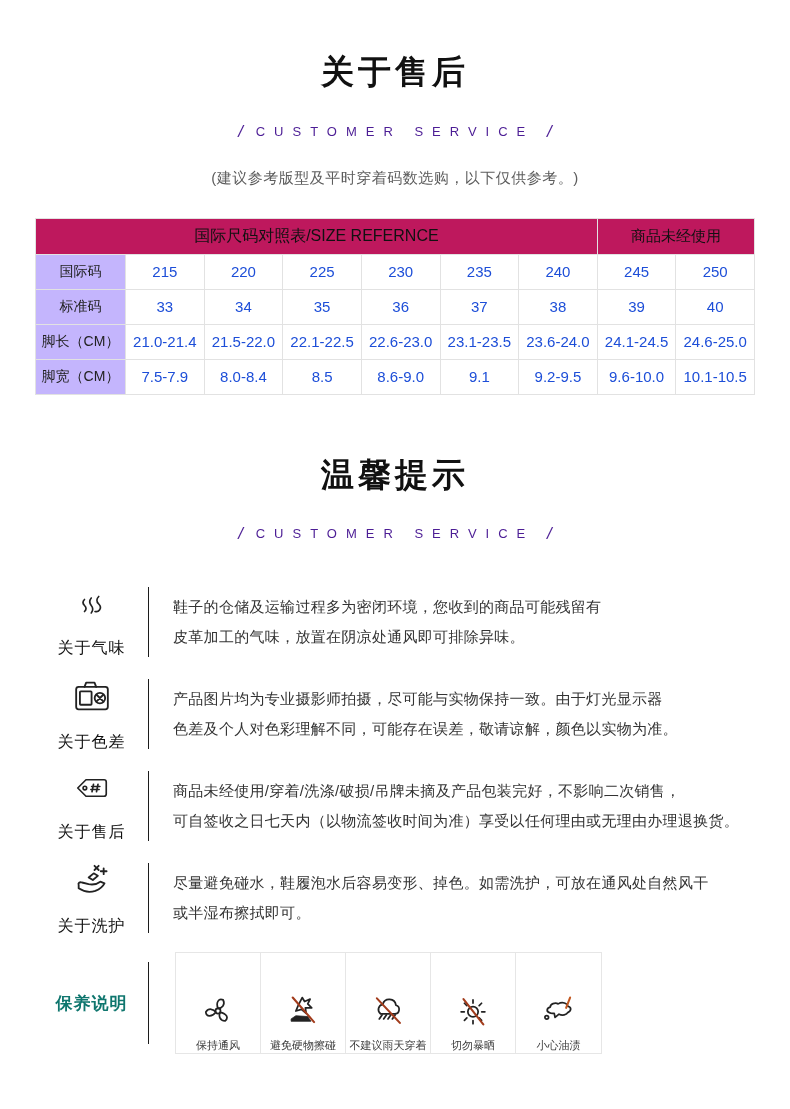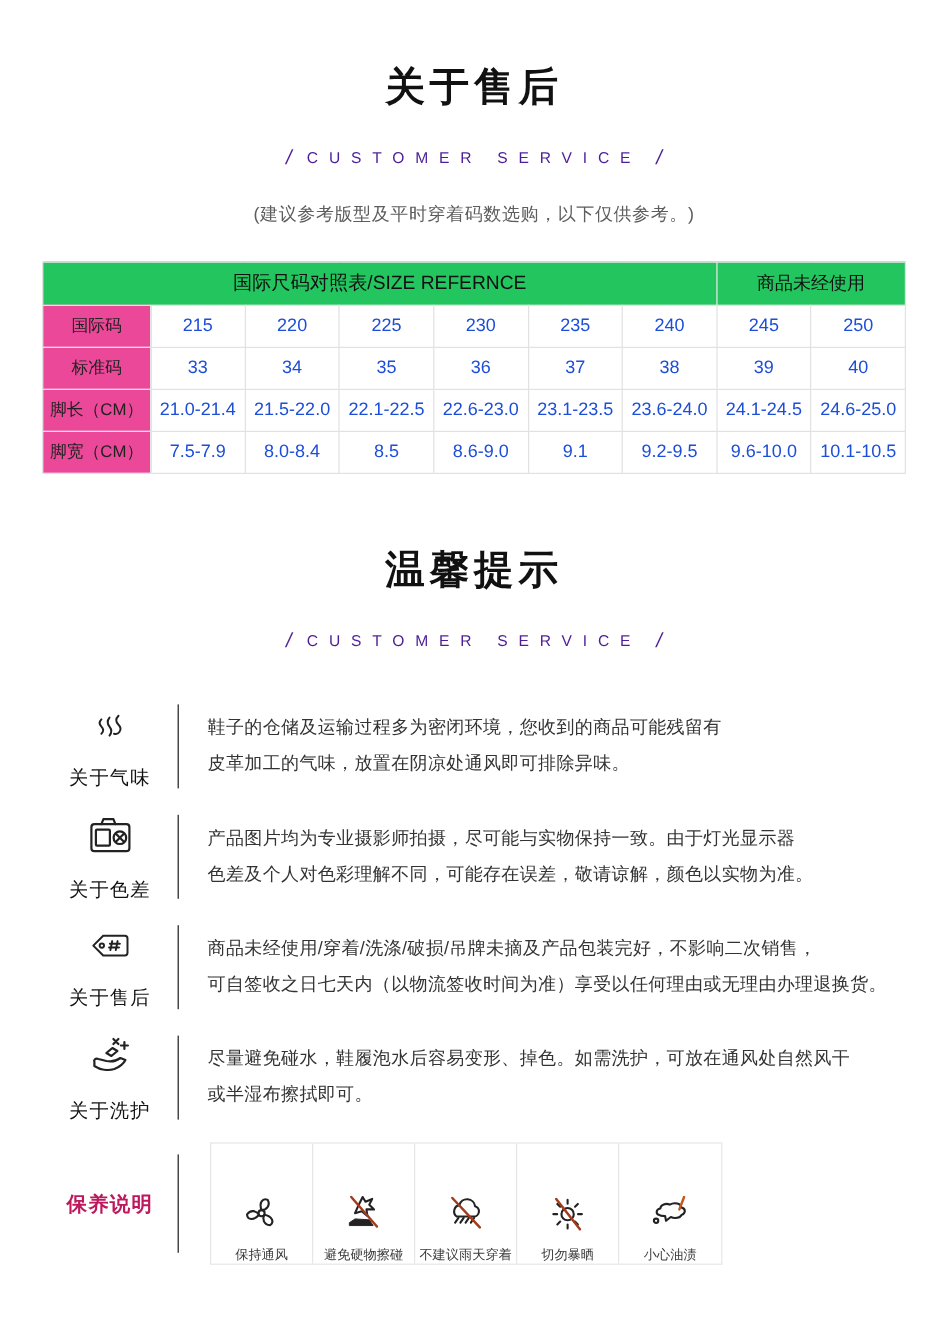--- a/index.html
+++ b/index.html
@@ -13,40 +13,40 @@
   .sec-header.second { padding-top:60px; }
   .big-title { font-size:33px; font-weight:700; letter-spacing:4px; color:#111; line-height:1.2; }
   .cs-line { margin-top:30px; font-size:13px; letter-spacing:9px; color:#4c1d95; font-weight:500; }
   .cs-line .slash { font-style:italic; font-size:17px; letter-spacing:0; vertical-align:-1px; }
   .note { margin-top:27px; font-size:15px; color:#5d5d5d; letter-spacing:0.5px; }
 
   
   table.size-table { width:720px; margin:30px auto 0; border-collapse:collapse; table-layout:fixed; }
   .size-table td { border:1px solid #e2e2e2; height:35px; text-align:center; vertical-align:middle;
                    font-size:15px; color:#1d4ed8; padding:0 2px; }
-  .size-table .thead-row td { background:#22c55e; height:36px; color:#111; }
+  .size-table .thead-row td { background:#be185d; height:36px; color:#111; }
   .size-table .th-left  { font-size:16px; }
   .size-table .th-right { font-size:15px; }
-  .size-table td.lbl { background:#ec4899; font-size:14px; color:#222; }
+  .size-table td.lbl { background:#c4b5fd; font-size:14px; color:#222; }
   col.c-label { width:90px; }
 
   
   .tips { margin-top:32px; }
   .tip { display:flex; align-items:center; height:92px; margin:0 20px 0 35px; }
   .tip-left { width:113px; display:flex; flex-direction:column; align-items:center; justify-content:center; gap:16px; flex:none; }
   .ticon svg { display:block; }
   .tlabel { font-size:16px; color:#111; letter-spacing:1px; white-space:nowrap; }
   .tdiv { width:1px; height:70px; background:#1c1c1c; flex:none; }
   .tbody { padding-left:24px; display:flex; flex-direction:column; justify-content:center; }
   .tline { font-size:15px; line-height:30px; color:#333; letter-spacing:0.3px; white-space:nowrap; }
 
   
   .care { display:flex; align-items:center; margin:8px 20px 0 35px; }
   .care-left { width:113px; display:flex; align-items:center; justify-content:center; flex:none; }
-  .clabel { font-size:17px; font-weight:700; color:#be185d; letter-spacing:1px; }
+  .clabel { font-size:17px; font-weight:700; color:#0f766e; letter-spacing:1px; }
   .cdiv { width:1px; height:82px; background:#1c1c1c; flex:none; }
   .care-boxes { display:flex; margin-left:26px; border:1px solid #e6e6e6; }
   .cbox { width:85px; height:100px; border-right:1px solid #e6e6e6; display:flex; flex-direction:column;
           align-items:center; justify-content:flex-end; gap:8px; }
   .cbox:last-child { border-right:none; }
   .cb-label { font-size:11px; color:#3a3a3a; white-space:nowrap; letter-spacing:0; }
   .cicon svg { display:block; }
 
   svg .ink { stroke:#222; fill:none; stroke-width:2.2; stroke-linecap:round; stroke-linejoin:round; }
   svg .fillink { fill:#222; stroke:#222; stroke-linejoin:round; }

